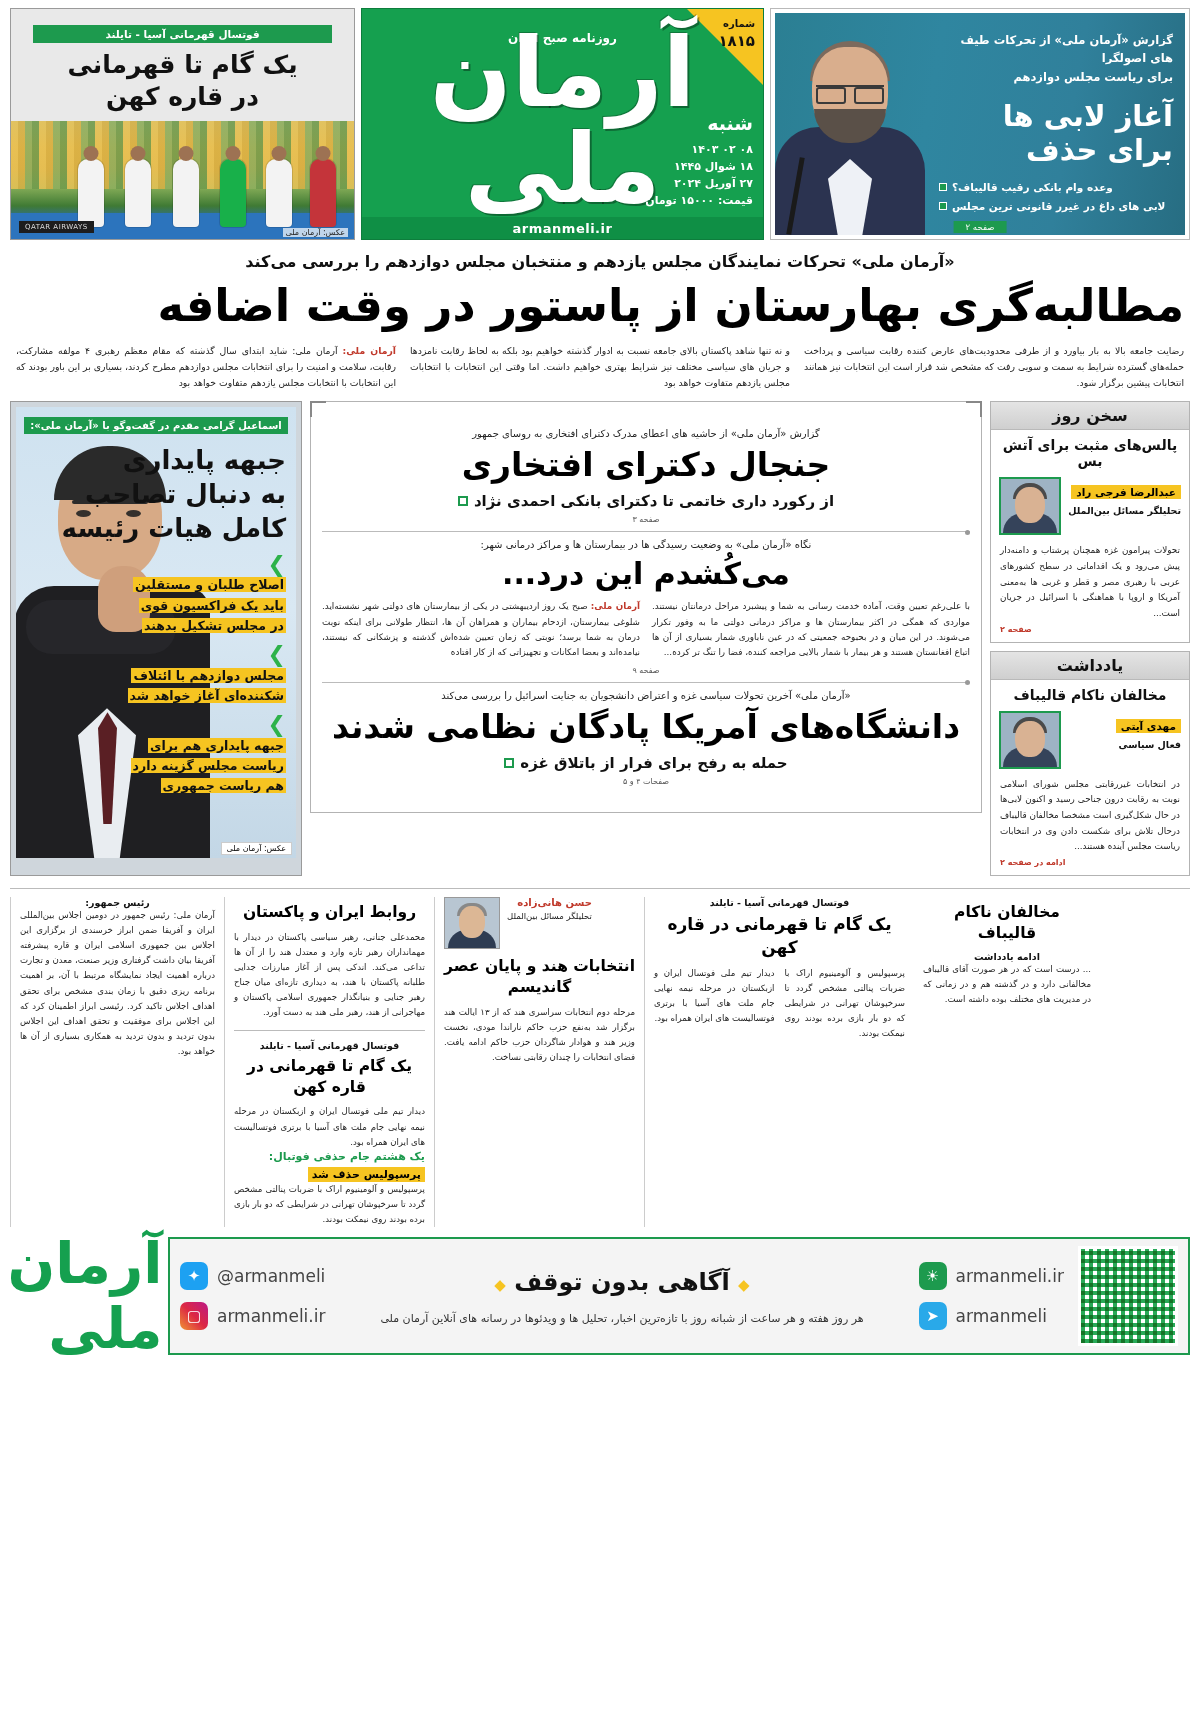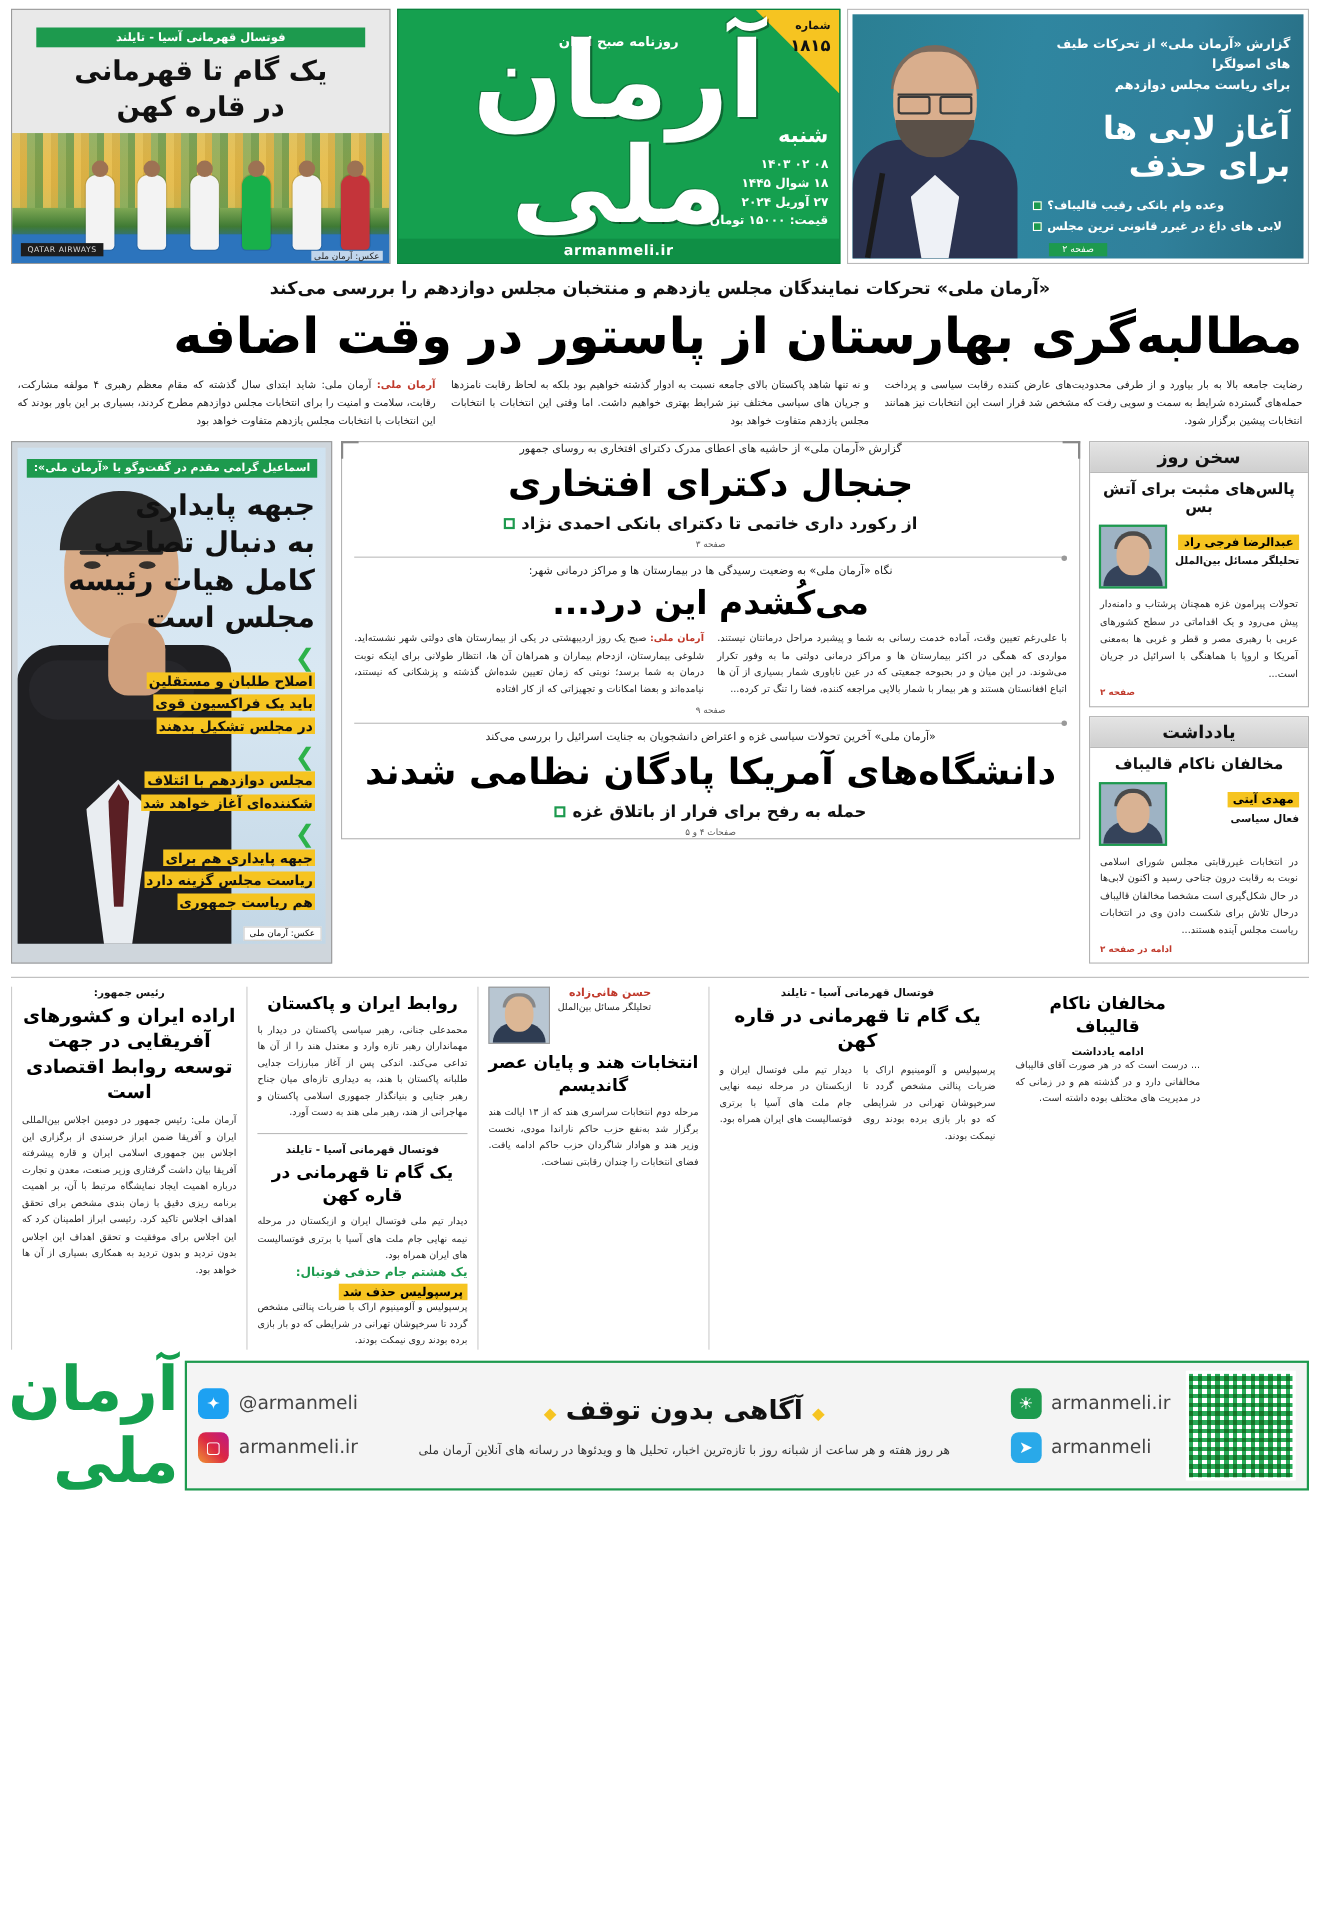--- a/index.html
+++ b/index.html
@@ -244,21 +244,21 @@
     position:absolute; bottom:3px; right:4px; z-index:6; background:#fff;
     font-size:8px; padding:1px 5px; border:1px solid #ccc;
   }
   .interview .credit-corner {
     position:absolute; bottom:3px; right:54px; z-index:6; width:0;height:0;
     border-bottom:12px solid #f6c421; border-right:12px solid transparent;
   }
 
   .midcol { flex: 1; display:flex; flex-direction:column; gap:7px; }
 
-  .box { border: 1px solid #b3b3b3; background:#fff; position:relative; padding:1px 11px; }
+  .box { border: 1px solid #b3b3b3; background:#fff; position:relative; padding:26px 11px; }
   .box .corner-tr, .box .corner-tl {
     position:absolute; width:16px; height:16px; border-color:#888; border-style:solid;
   }
   .box .corner-tr { top:-1px; right:-1px; border-width:2px 2px 0 0; }
   .box .corner-tl { top:-1px; left:-1px; border-width:2px 0 0 2px; }
   .box-kicker { text-align:center; font-size:10px; color:#222; margin-bottom:6px; }
   .box-hl { text-align:center; font-size:33px; font-weight:bold; letter-spacing:-1px; color:#000; }
   .box-hl.sm { font-size: 30px; }
   .box-sub {
     text-align:center; font-size:15px; font-weight:bold; color:#111; margin-top:8px;
@@ -441,21 +441,20 @@
           <div class="brow"></div>
           <div class="eye l"></div>
           <div class="eye r"></div>
           <div class="hand"></div>
         </div>
         <div class="iv-kick">اسماعیل گرامی مقدم در گفت‌وگو با «آرمان ملی»:</div>
         <div class="iv-hl">
           <div>جبهه پایداری</div>
           <div>به دنبال تصاحب</div>
           <div>کامل هیات رئیسه</div>
-          <div>مجلس است</div>
         </div>
 
         <div class="chev">❯</div>
         <div class="iv-b">
           <div><span>اصلاح طلبان و مستقلین</span></div>
           <div><span>باید یک فراکسیون قوی</span></div>
           <div><span>در مجلس تشکیل بدهند</span></div>
         </div>
 
         <div class="chev">❯</div>
@@ -553,21 +552,20 @@
         <div class="op-more">ادامه در صفحه ۲</div>
       </div>
 
     </div>
   </div>
 
   <div class="bottom">
 
     <div class="bcol w3">
       <div class="b-kick">رئیس جمهور:</div>
-      <div class="b-title lg">اراده ایران و کشورهای آفریقایی در جهت توسعه روابط اقتصادی است</div>
       <div class="b-body">آرمان ملی: رئیس جمهور در دومین اجلاس بین‌المللی ایران و آفریقا ضمن ابراز خرسندی از برگزاری این اجلاس بین جمهوری اسلامی ایران و قاره پیشرفته آفریقا بیان داشت گرفتاری وزیر صنعت، معدن و تجارت درباره اهمیت ایجاد نمایشگاه مرتبط با آن، بر اهمیت برنامه ریزی دقیق با زمان بندی مشخص برای تحقق اهداف اجلاس تاکید کرد. رئیسی ابراز اطمینان کرد که این اجلاس برای موفقیت و تحقق اهداف این اجلاس بدون تردید و بدون تردید به همکاری بسیاری از آن ها خواهد بود.</div>
     </div>
 
     <div class="bcol w2">
       <div class="b-title">روابط ایران و پاکستان</div>
       <div class="b-body">محمدعلی جنانی، رهبر سیاسی پاکستان در دیدار با مهمانداران رهبر تازه وارد و معتدل هند را از آن ها تداعی می‌کند. اندکی پس از آغاز مبارزات جدایی طلبانه پاکستان با هند، به دیداری تازه‌ای میان جناح رهبر جنایی و بنیانگذار جمهوری اسلامی پاکستان و مهاجرانی از هند، رهبر ملی هند به دست آورد.</div>
       <div class="b-sep"></div>
       <div class="b-kick">فوتسال قهرمانی آسیا - تایلند</div>
       <div class="b-title">یک گام تا قهرمانی در قاره کهن</div>
       <div class="b-body">دیدار تیم ملی فوتسال ایران و ازبکستان در مرحله نیمه نهایی جام ملت های آسیا با برتری فوتسالیست های ایران همراه بود.</div>

